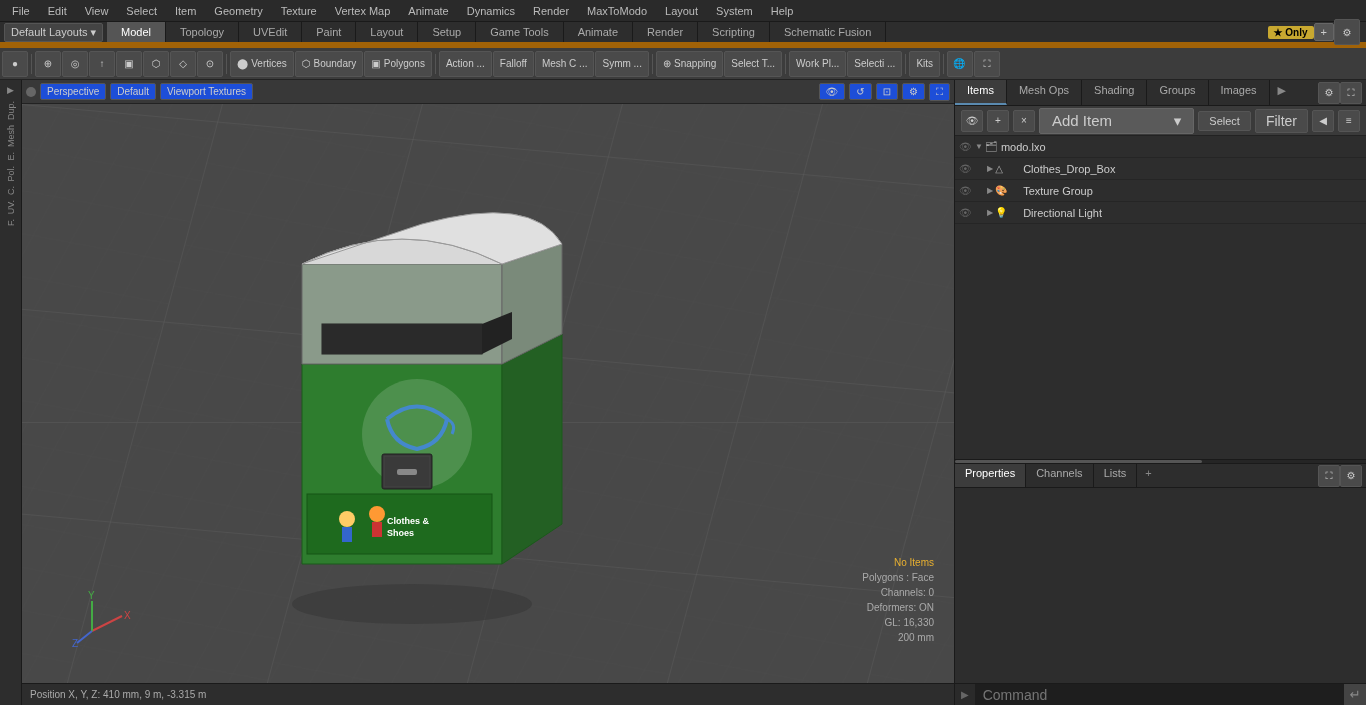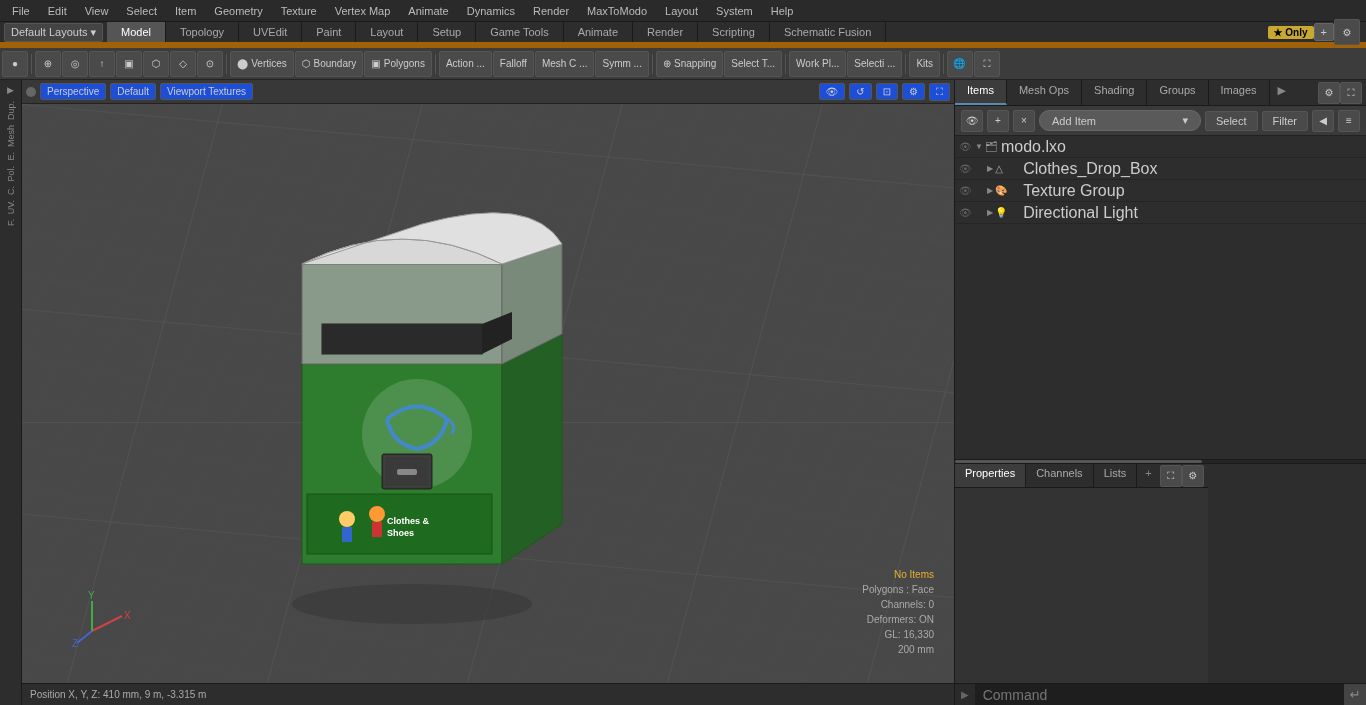--- a/index.html
+++ b/index.html
@@ -40,56 +40,56 @@
     .vp-btn { padding: 2px 6px; background: #1d4ed8; border: 1px solid #555; color: #ccc; cursor: pointer; border-radius: 2px; font-size: 10px; }
     .vp-dot { width: 10px; height: 10px; background: #666; border-radius: 50%; cursor: pointer; }
     #viewport-canvas { position: absolute; top: 24px; left: 0; right: 0; bottom: 22px; background: #4a4a4a; overflow: hidden; }
     #viewport-footer { position: absolute; bottom: 0; left: 0; right: 0; height: 22px; background: #2d2d2d; border-top: 1px solid #1a1a1a; display: flex; align-items: center; padding: 0 8px; }
     .vp-footer-text { font-size: 10px; color: #aaa; }
 
     
     #grid-bg { position: absolute; top: 0; left: 0; right: 0; bottom: 0; background: #4d4d4d; }
 
     
-    #vp-status { position: absolute; bottom: 26px; right: 20px; text-align: right; }
+    #vp-status { position: absolute; bottom: 38px; right: 20px; text-align: right; }
     .vp-status-line { font-size: 10px; color: #aaa; line-height: 1.5; }
     .vp-status-line.highlight { color: #e8b030; }
 
     
     #axis-indicator { position: absolute; bottom: 30px; left: 50px; }
 
     
     #right-panel { width: 412px; background: #333; border-left: 1px solid #1a1a1a; display: flex; flex-direction: column; }
 
     
     #right-tabs { display: flex; height: 26px; background: #2d2d2d; border-bottom: 1px solid #1a1a1a; }
     .right-tab { padding: 4px 12px; font-size: 11px; cursor: pointer; color: #aaa; border-right: 1px solid #1a1a1a; }
     .right-tab.active { background: #3c3c3c; color: #fff; border-bottom: 2px solid #5a8ab0; }
     #right-tab-more { padding: 4px 8px; color: #888; cursor: pointer; }
 
     
     #add-item-bar { display: flex; align-items: center; height: 30px; background: #3a3a3a; border-bottom: 1px solid #222; padding: 0 6px; gap: 4px; }
-    #add-item-btn { display: flex; align-items: center; gap: 4px; background: #5a5a5a; border: 1px solid #666; color: #ccc; padding: 3px 12px; cursor: pointer; border-radius: 10px; font-size: 11px; flex: 1; justify-content: space-between; }
+    #add-item-btn { display: flex; align-items: center; gap: 4px; background: #5a5a5a; border: 1px solid #666; color: #ccc; padding: 3px 12px; cursor: pointer; border-radius: 2px; font-size: 15px; flex: 1; justify-content: space-between; }
     #select-btn { background: #4a4a4a; border: 1px solid #555; color: #ccc; padding: 3px 10px; cursor: pointer; border-radius: 2px; font-size: 11px; }
-    #filter-btn { background: #4a4a4a; border: 1px solid #555; color: #ccc; padding: 3px 10px; cursor: pointer; border-radius: 2px; font-size: 11px; }
+    #filter-btn { background: #4a4a4a; border: 1px solid #555; color: #ccc; padding: 3px 10px; cursor: pointer; border-radius: 2px; font-size: 14px; }
     .icon-btn { background: #4a4a4a; border: 1px solid #555; color: #ccc; width: 22px; height: 22px; display: flex; align-items: center; justify-content: center; cursor: pointer; border-radius: 2px; font-size: 10px; }
 
     
     #item-list { flex: 1; overflow-y: auto; background: #2d2d2d; }
     #item-list-header { display: flex; align-items: center; height: 20px; background: #383838; border-bottom: 1px solid #1a1a1a; padding: 0 6px; }
     .col-header { font-size: 10px; color: #888; }
     .list-item { display: flex; align-items: center; height: 22px; padding: 0 4px; border-bottom: 1px solid #252525; cursor: pointer; }
     .list-item .eye-icon { width: 16px; color: #666; font-size: 10px; cursor: pointer; }
     .list-item .item-icon { width: 16px; color: #aaa; font-size: 10px; }
-    .list-item .item-name { flex: 1; font-size: 16px; color: #ccc; }
+    .list-item .item-name { flex: 1; font-size: 11px; color: #ccc; }
     .list-item .item-indent { margin-left: 12px; }
     .expand-arrow { color: #888; font-size: 8px; margin-right: 2px; cursor: pointer; }
 
     
-    #properties-panel { height: 220px; border-top: 1px solid #1a1a1a; display: flex; flex-direction: row; }
+    #properties-panel { height: 220px; border-top: 1px solid #1a1a1a; display: flex; flex-direction: column; }
     #properties-tabs { display: flex; height: 24px; background: #2d2d2d; border-bottom: 1px solid #1a1a1a; }
     .prop-tab { padding: 3px 10px; font-size: 11px; cursor: pointer; color: #aaa; border-right: 1px solid #1a1a1a; }
     .prop-tab.active { background: #3c3c3c; color: #fff; }
     #prop-tab-plus { padding: 3px 8px; color: #888; cursor: pointer; }
     #properties-content { flex: 1; background: #2d2d2d; }
 
     
     #command-bar { height: 22px; background: #2a2a2a; border-top: 1px solid #1a1a1a; display: flex; align-items: center; }
     #command-input { flex: 1; background: #1e1e1e; border: none; color: #ccc; padding: 2px 8px; font-size: 14px; height: 100%; outline: none; }
     #command-submit { width: 22px; height: 22px; background: #444; border: none; color: #888; cursor: pointer; display: flex; align-items: center; justify-content: center; }

